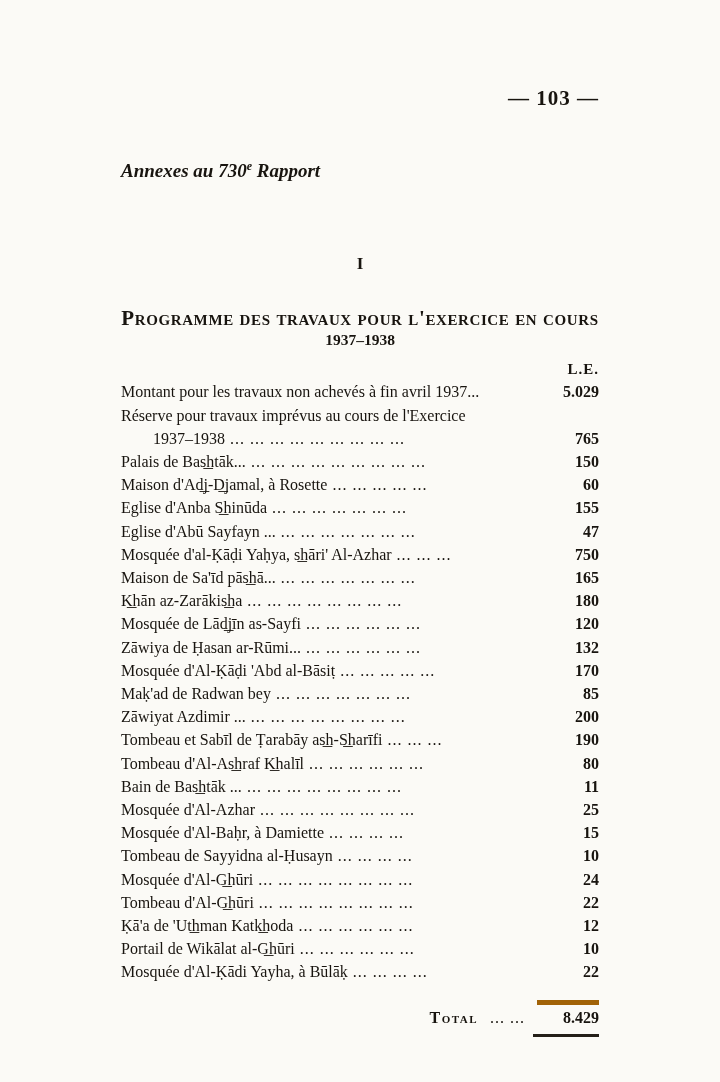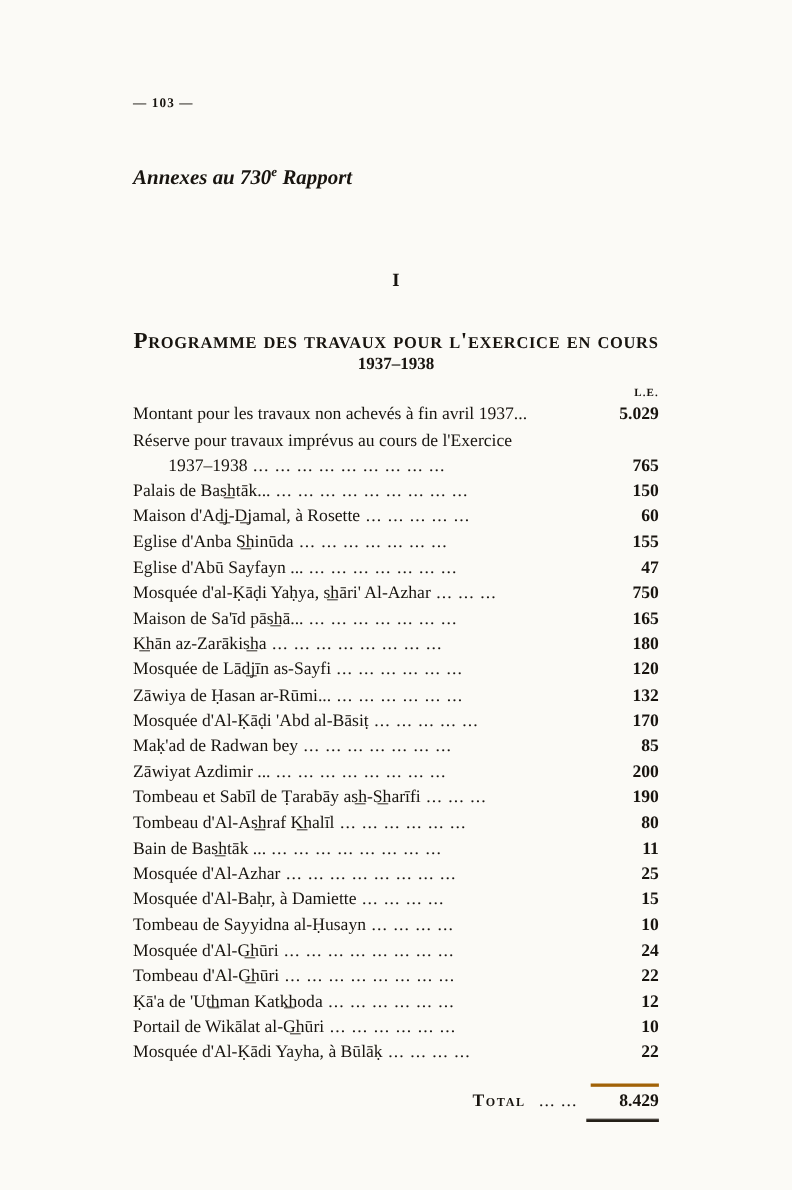--- a/index.html
+++ b/index.html
@@ -12,22 +12,22 @@
   }
   .page {
     width: 720px; height: 1082px;
     box-sizing: border-box;
     padding-top: 86px;
     overflow: hidden;
   }
   .content { width: 478px; margin: 0 auto; }
 
   .page-number {
-    text-align: left;
-    font-size: 12px;
+    text-align: right;
+    font-size: 21px;
     font-weight: bold;
     letter-spacing: 1px;
     margin-bottom: 48px;
   }
   .title {
     text-align: left;
     font-style: italic;
     font-weight: bold;
     font-size: 19px;
     margin-bottom: 72px;
@@ -50,21 +50,21 @@
   .subheading {
     text-align: center;
     font-weight: bold;
     font-size: 15.5px;
     margin-top: 3px;
     margin-bottom: 12px;
   }
   .currency-header {
     text-align: right;
     font-weight: bold;
-    font-size: 10px;
+    font-size: 15px;
     letter-spacing: 1px;
     margin-bottom: 2px;
   }
 
   .entries { font-size: 16px; }
   .pre-line {
     line-height: 23.2px;
     white-space: nowrap;
   }
   .row {
@@ -98,21 +98,21 @@
   .total-label {
     font-variant: small-caps;
     letter-spacing: 1.5px;
     font-weight: bold;
   }
   .total-leader { padding: 0 12px; letter-spacing: 1px; }
   .total-amount {
     font-weight: bold;
     min-width: 62px;
     text-align: right;
-    border-top: 3px solid #a16207;
+    border-top: 5px solid #a16207;
     padding-top: 4px;
   }
   .double-rule {
     width: 66px;
     margin-left: auto;
     margin-top: 7px;
     height: 3px;
     border-top: 1.5px solid #241f18;
     border-bottom: 2px solid #241f18;
     box-sizing: border-box;

